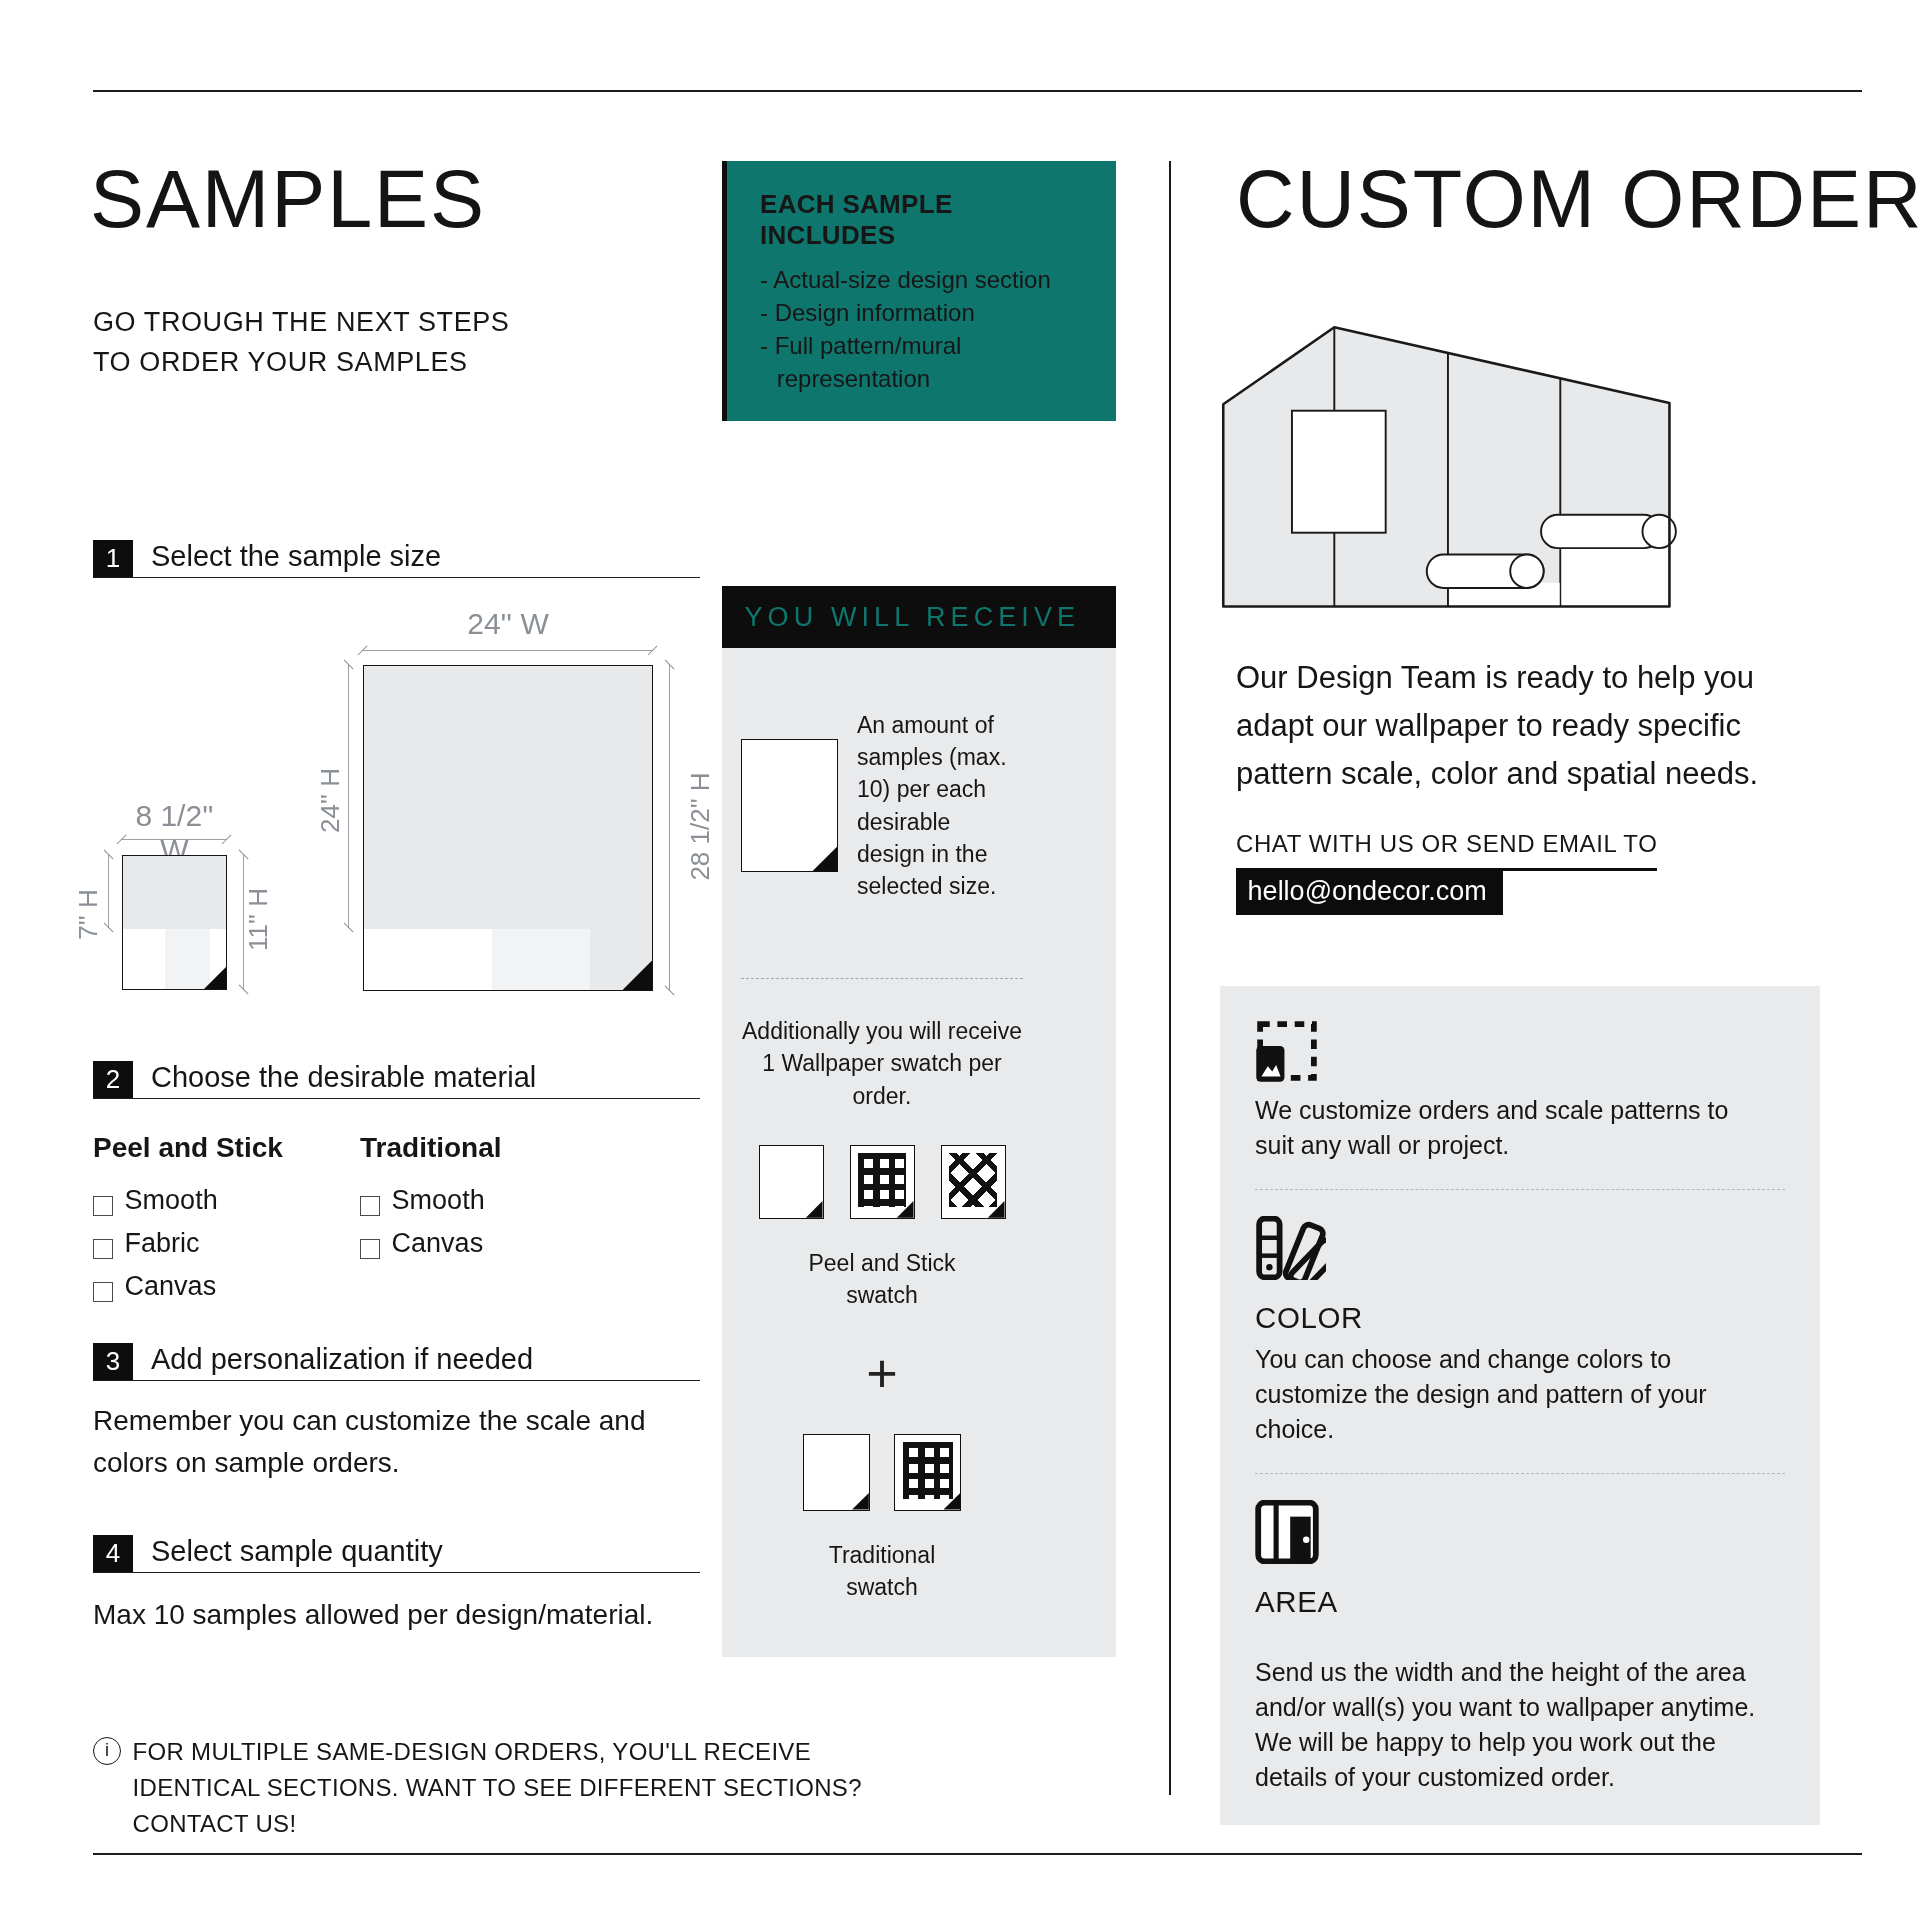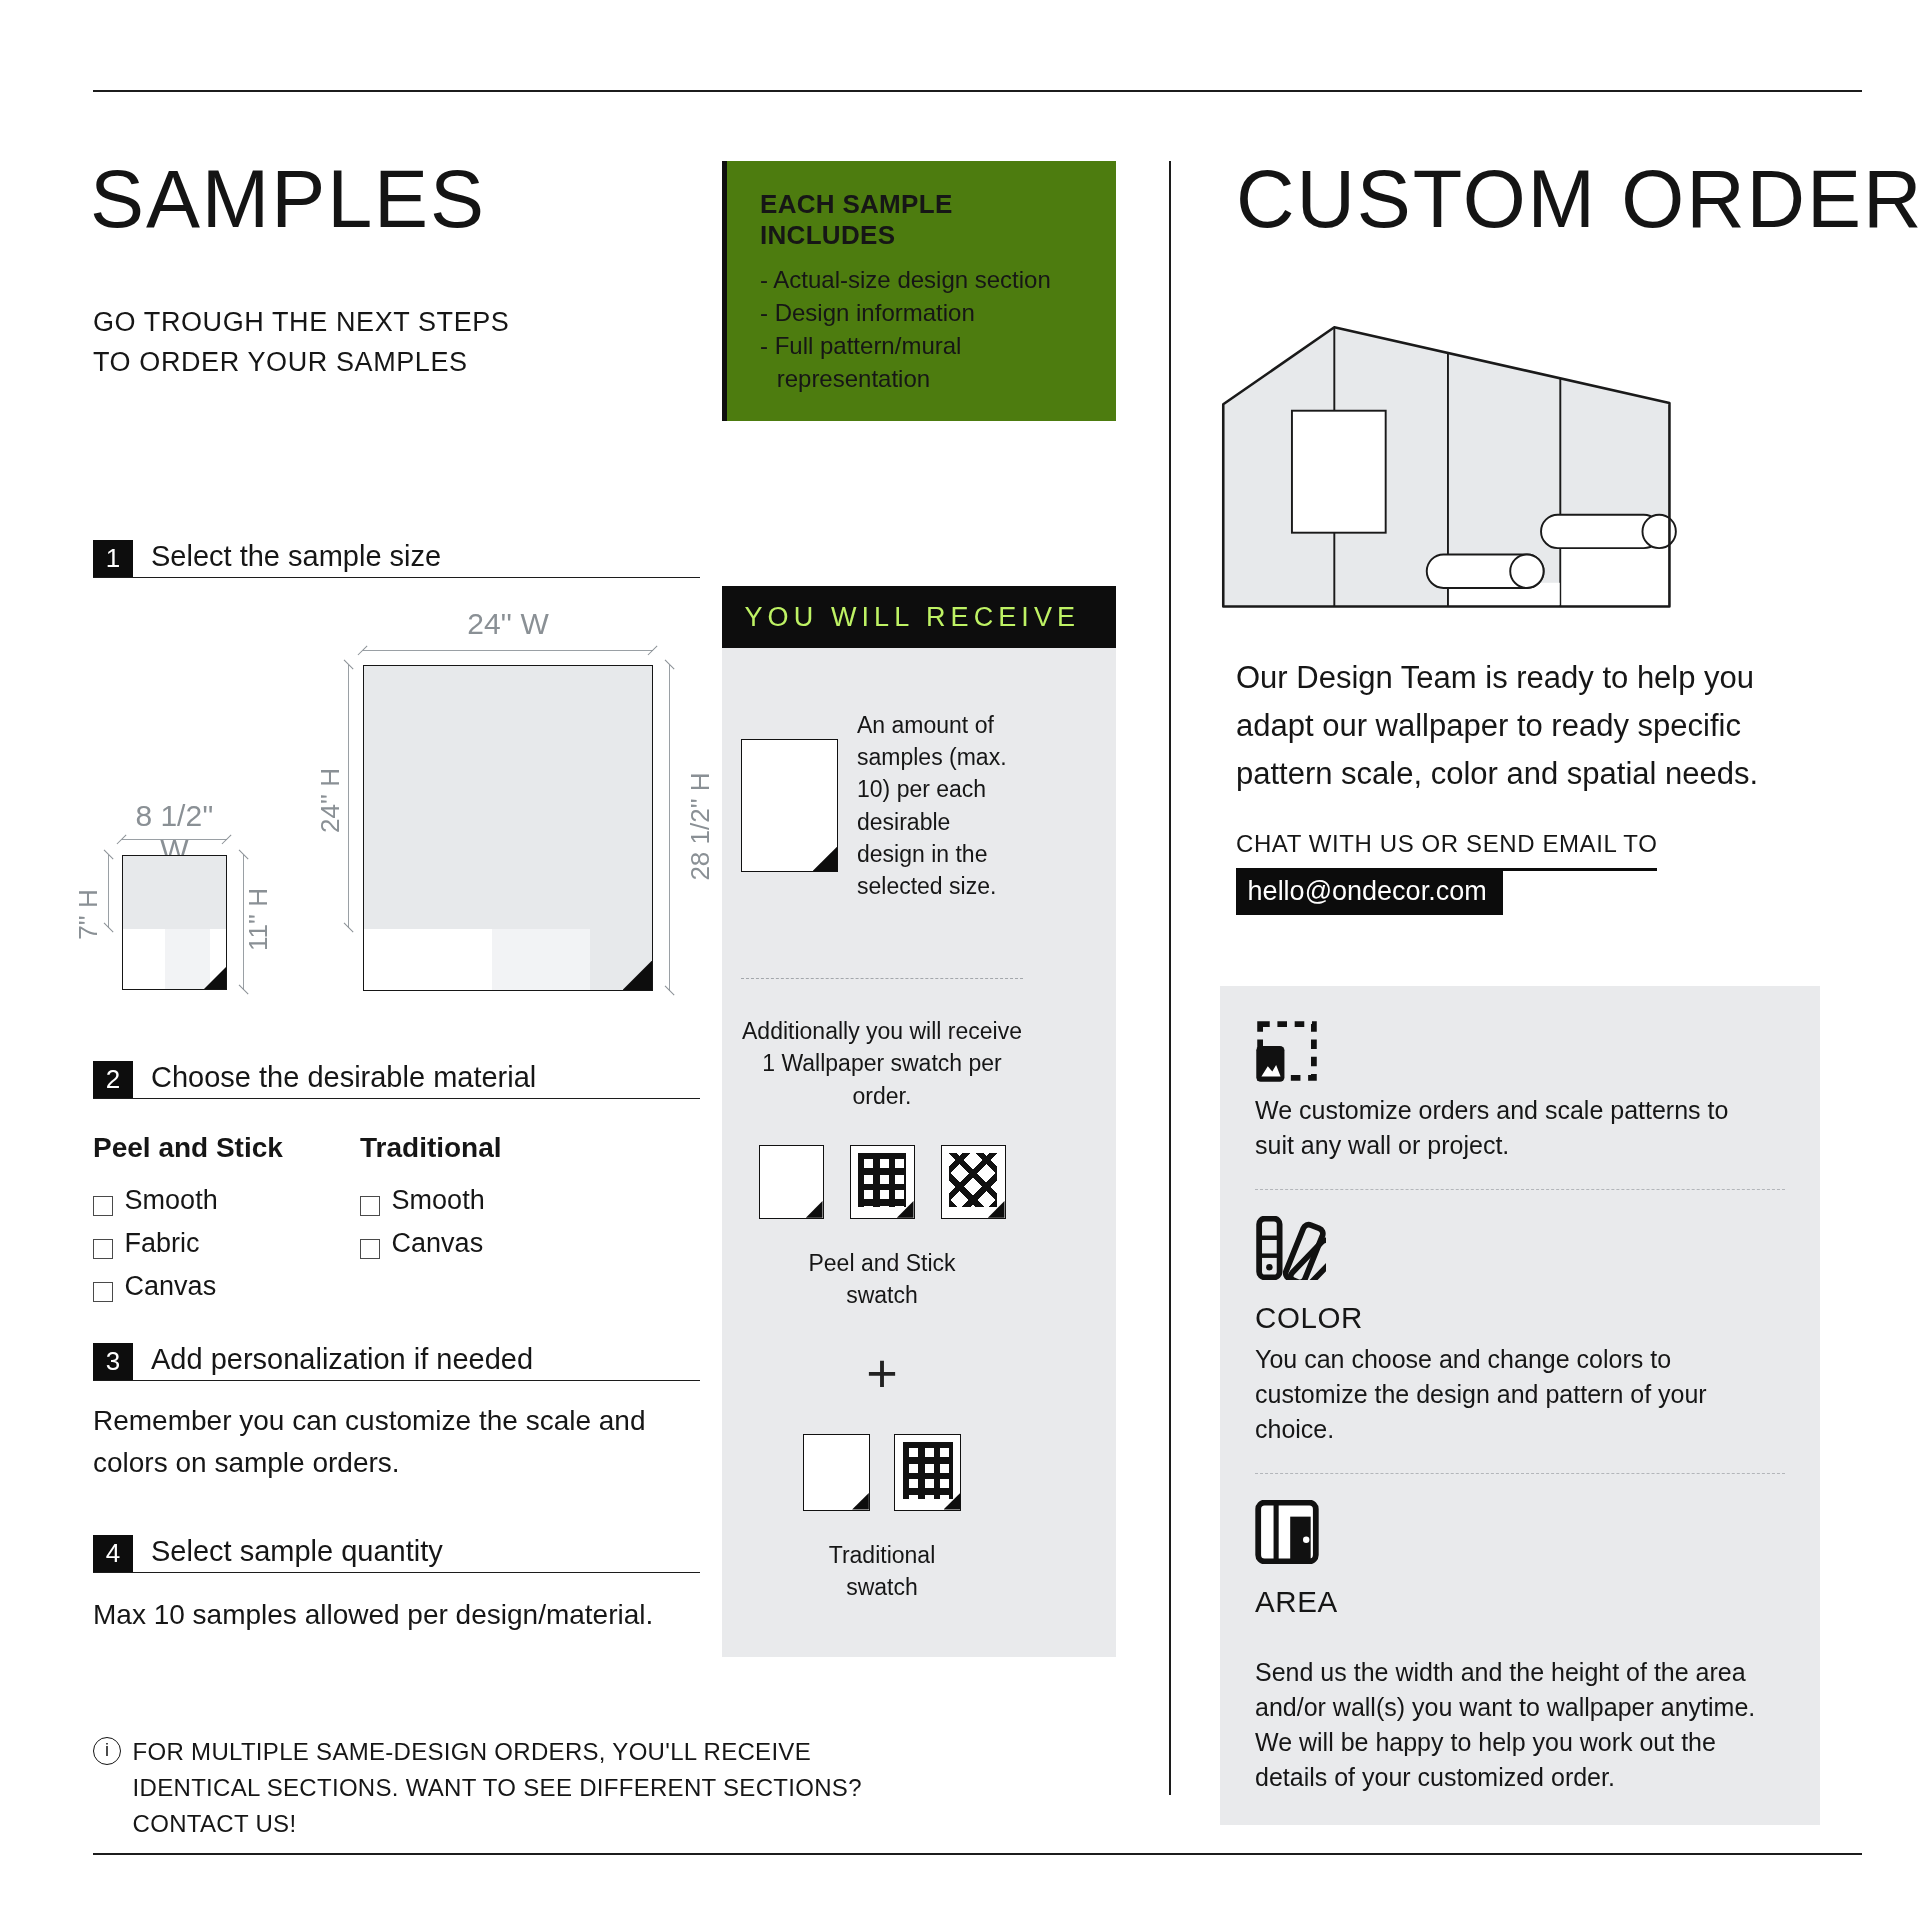--- a/index.html
+++ b/index.html
@@ -29,24 +29,24 @@
   .dl-v::before{top:-0.6px;} .dl-v::after{bottom:-0.6px;}
   
   .mat-title{position:absolute;font-size:28px;font-weight:bold;}
   .opt{position:absolute;display:flex;align-items:flex-end;font-size:27px;}
   .opt .cb{width:18px;height:18px;border:1.9px solid #4a4a4a;margin-right:11.6px;flex:0 0 auto;background:#fff;}
   
   .footnote{position:absolute;left:93px;top:1734px;display:flex;}
   .info-circle{width:26px;height:26px;border:1.9px solid #141414;border-radius:50%;font-size:18px;display:flex;align-items:center;justify-content:center;margin-top:2.6px;flex:0 0 auto;}
   .footnote .ftext{margin-left:11.6px;width:751px;font-size:24px;line-height:1.5;letter-spacing:0.3px;}
   
-  .includes-box{position:absolute;left:722px;top:161px;width:394px;background:#4d7c0f;border-left:5.8px solid #0f0f0f;box-sizing:border-box;padding:28px 23px 26px 33px;}
+  .includes-box{position:absolute;left:722px;top:161px;width:394px;background:#0f766e;border-left:5.8px solid #0f0f0f;box-sizing:border-box;padding:28px 23px 26px 33px;}
   .includes-box h3{margin:0 0 11.6px 0;font-size:26px;letter-spacing:0.3px;}
   .includes-box .item{font-size:24px;line-height:1.38;padding-left:16.7px;text-indent:-16.7px;}
-  .receive-bar{position:absolute;left:722px;top:586px;width:394px;height:62px;background:#0d0d0d;color:#bef264;font-size:27px;letter-spacing:5.1px;display:flex;align-items:center;padding-left:22.5px;box-sizing:border-box;}
+  .receive-bar{position:absolute;left:722px;top:586px;width:394px;height:62px;background:#0d0d0d;color:#0f766e;font-size:27px;letter-spacing:5.1px;display:flex;align-items:center;padding-left:22.5px;box-sizing:border-box;}
   .receive-panel{position:absolute;left:722px;top:648px;width:394px;height:1009px;background:#e9eaec;box-sizing:border-box;padding:61px 93px 0 19px;}
   .sheet{background:#fff;border:1.9px solid #111;position:relative;}
   .swatch{background:#fff;border:1.9px solid #111;position:relative;box-sizing:border-box;}
   .sw-inner{position:absolute;left:7.7px;top:7.7px;right:7.7px;bottom:10.3px;}
   .grid-pat{background-image:repeating-linear-gradient(to bottom,#111 0 6.4px,transparent 6.4px 15.4px),repeating-linear-gradient(to right,#111 0 6.4px,transparent 6.4px 15.4px);}
   .cross-pat{background-image:repeating-linear-gradient(45deg,#111 0 5.8px,transparent 5.8px 19px),repeating-linear-gradient(-45deg,#111 0 5.8px,transparent 5.8px 19px);}
   .center-txt{text-align:center;font-size:23px;line-height:1.4;white-space:pre-line;}
   .dotted-div{border-top:1.9px dashed #a3a7ab;}
   
   .intro{position:absolute;left:1236px;top:654px;width:597px;font-size:31px;line-height:1.55;}

